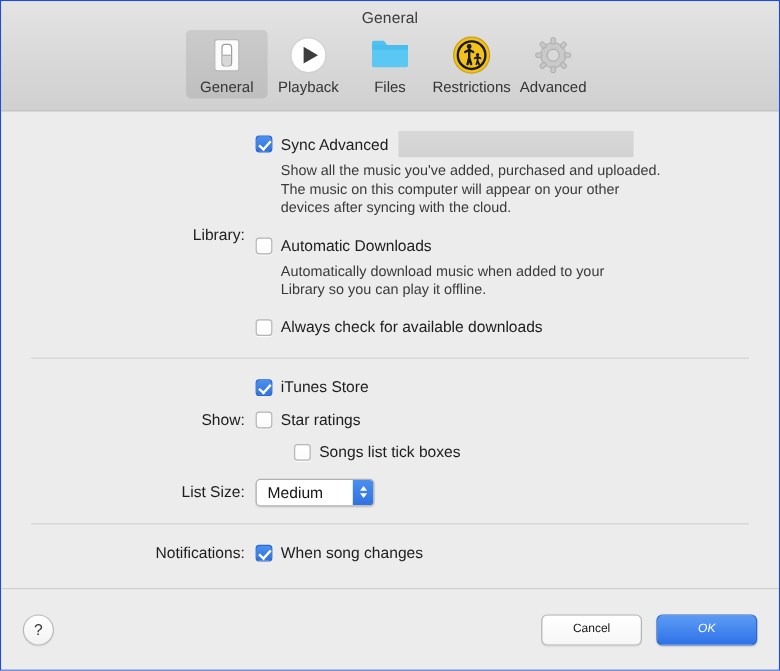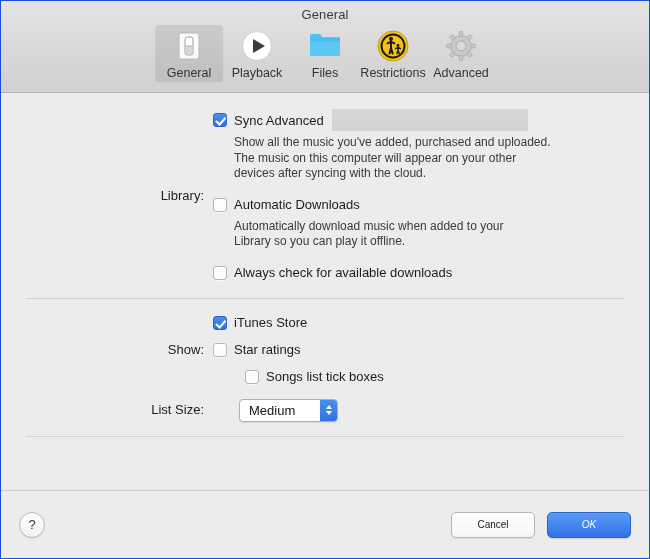--- a/index.html
+++ b/index.html
@@ -376,36 +376,47 @@
             <span class="checkbox off"></span>
             <span class="cb-text">Star ratings</span>
           </div>
           <div class="cb-line" style="margin-top:7px;padding-left:32px;">
             <span class="checkbox off"></span>
             <span class="cb-text">Songs list tick boxes</span>
           </div>
         </div>
       </div>
 
-      <div class="row" style="margin-top:12px; align-items:center;gap:26px;">
+      <div class="row" style="margin-top:12px; align-items:center;">
         <div class="row-label" style="padding-right:9px;">List Size:</div>
         <div class="row-body">
           <span class="popup">
             <span class="popup-value">Medium</span>
             <span class="popup-arrows">
               <span class="chev up"></span>
               <span class="chev down"></span>
             </span>
           </span>
         </div>
       </div>
     </div>
 
     <div class="divider" style="margin-top:14px;"></div>
 
+    <div class="section" style="padding-top:14px;">
+      <div class="row">
+        <div class="row-label">Notifications:</div>
+        <div class="row-body">
+          <div class="cb-line">
+            <span class="checkbox on"></span>
+            <span class="cb-text">When song changes</span>
+          </div>
+        </div>
+      </div>
+    </div>
 
   </div>
 
   <div class="bottombar">
     <div class="help-btn">?</div>
     <div class="spacer"></div>
     <div class="btn cancel">Cancel</div>
     <div class="btn ok">OK</div>
   </div>
 

